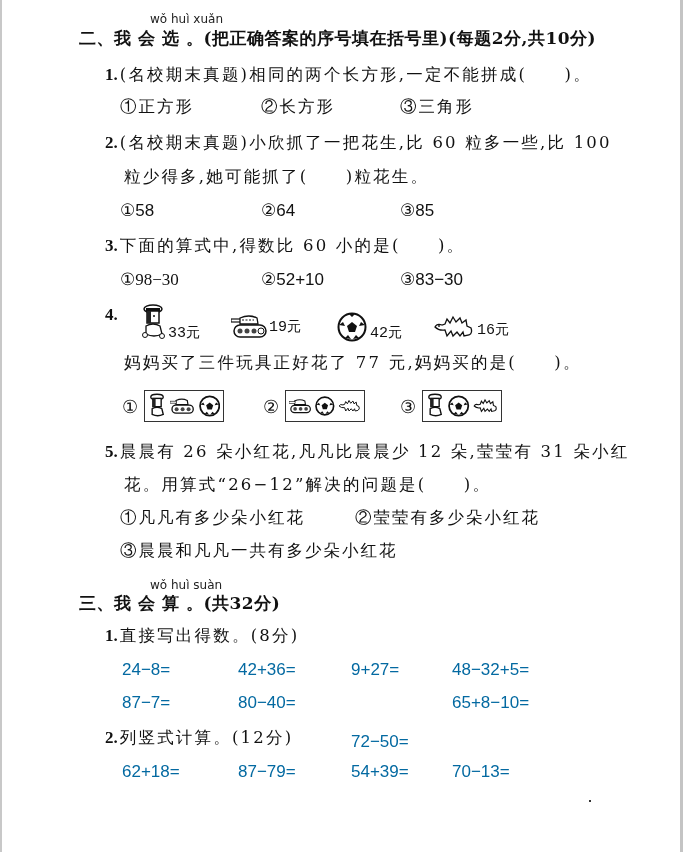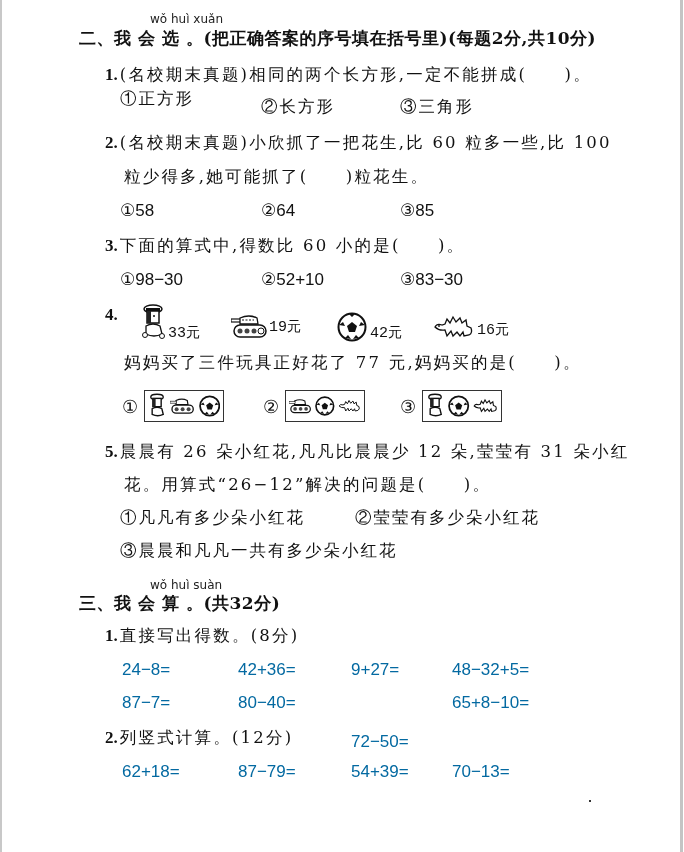--- a/index.html
+++ b/index.html
@@ -33,36 +33,36 @@
 <div class="edge-right"></div>
 
 <div class="abs pinyin" style="left:105px;top:12px;">wǒ huì xuǎn</div>
 <div class="abs sec-title" style="left:79px;top:27px;">
   <span>二、</span><span class="kw">我会选</span><span>。(把正确答案的序号填在括号里)(每题2分,共10分)</span>
 </div>
 
 <div class="abs q" style="left:105px;top:64px;">
   <span class="num">1.</span><span>(名校期末真题)相同的两个长方形,一定不能拼成(　　)。</span>
 </div>
-<div class="abs opt" style="left:120px;top:88px;">①正方形</div>
+<div class="abs opt" style="left:120px;top:96px;">①正方形</div>
 <div class="abs opt" style="left:261px;top:96px;">②长方形</div>
 <div class="abs opt" style="left:400px;top:96px;">③三角形</div>
 
 <div class="abs q" style="left:105px;top:132px;">
   <span class="num">2.</span><span>(名校期末真题)小欣抓了一把花生,比 60 粒多一些,比 100</span>
 </div>
 <div class="abs q" style="left:124px;top:166px;">粒少得多,她可能抓了(　　)粒花生。</div>
 <div class="abs opt sans" style="left:120px;top:200px;font-size:17px;">①58</div>
 <div class="abs opt sans" style="left:261px;top:200px;font-size:17px;">②64</div>
 <div class="abs opt sans" style="left:400px;top:200px;font-size:17px;">③85</div>
 
 <div class="abs q" style="left:105px;top:235px;">
   <span class="num">3.</span><span>下面的算式中,得数比 60 小的是(　　)。</span>
 </div>
-<div class="abs opt sans" style="left:120px;top:269px;font-size:17px;">①98−30</div>
+<div class="abs opt sans" style="left:120px;top:269px;font-size:17px;font-family:Liberation Serif, serif;">①98−30</div>
 <div class="abs opt sans" style="left:261px;top:269px;font-size:17px;">②52+10</div>
 <div class="abs opt sans" style="left:400px;top:269px;font-size:17px;">③83−30</div>
 
 <div class="abs q" style="left:105px;top:305px;">
   <span class="num">4.</span>
 </div>
 
 <div class="abs" style="left:140px;top:302px;display:flex;align-items:flex-end;">
   <svg class="toy" width="28" height="40" viewBox="0 0 28 40">
     <ellipse cx="13" cy="7" rx="9" ry="4" fill="#fff" stroke="#111" stroke-width="1.5"></ellipse>

